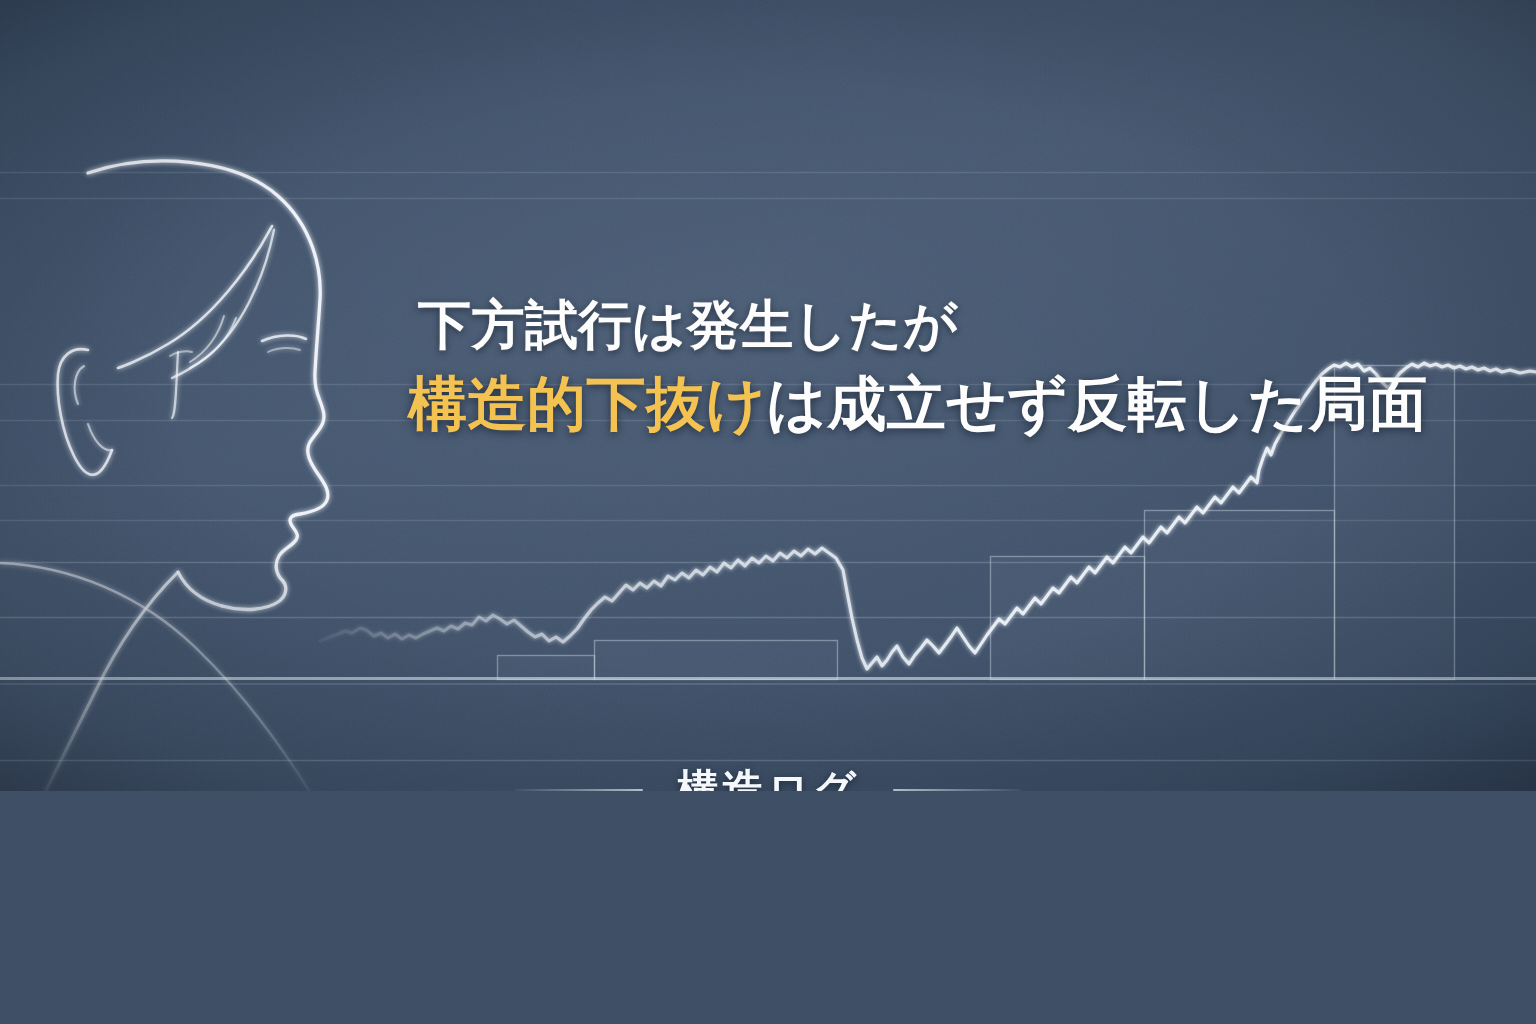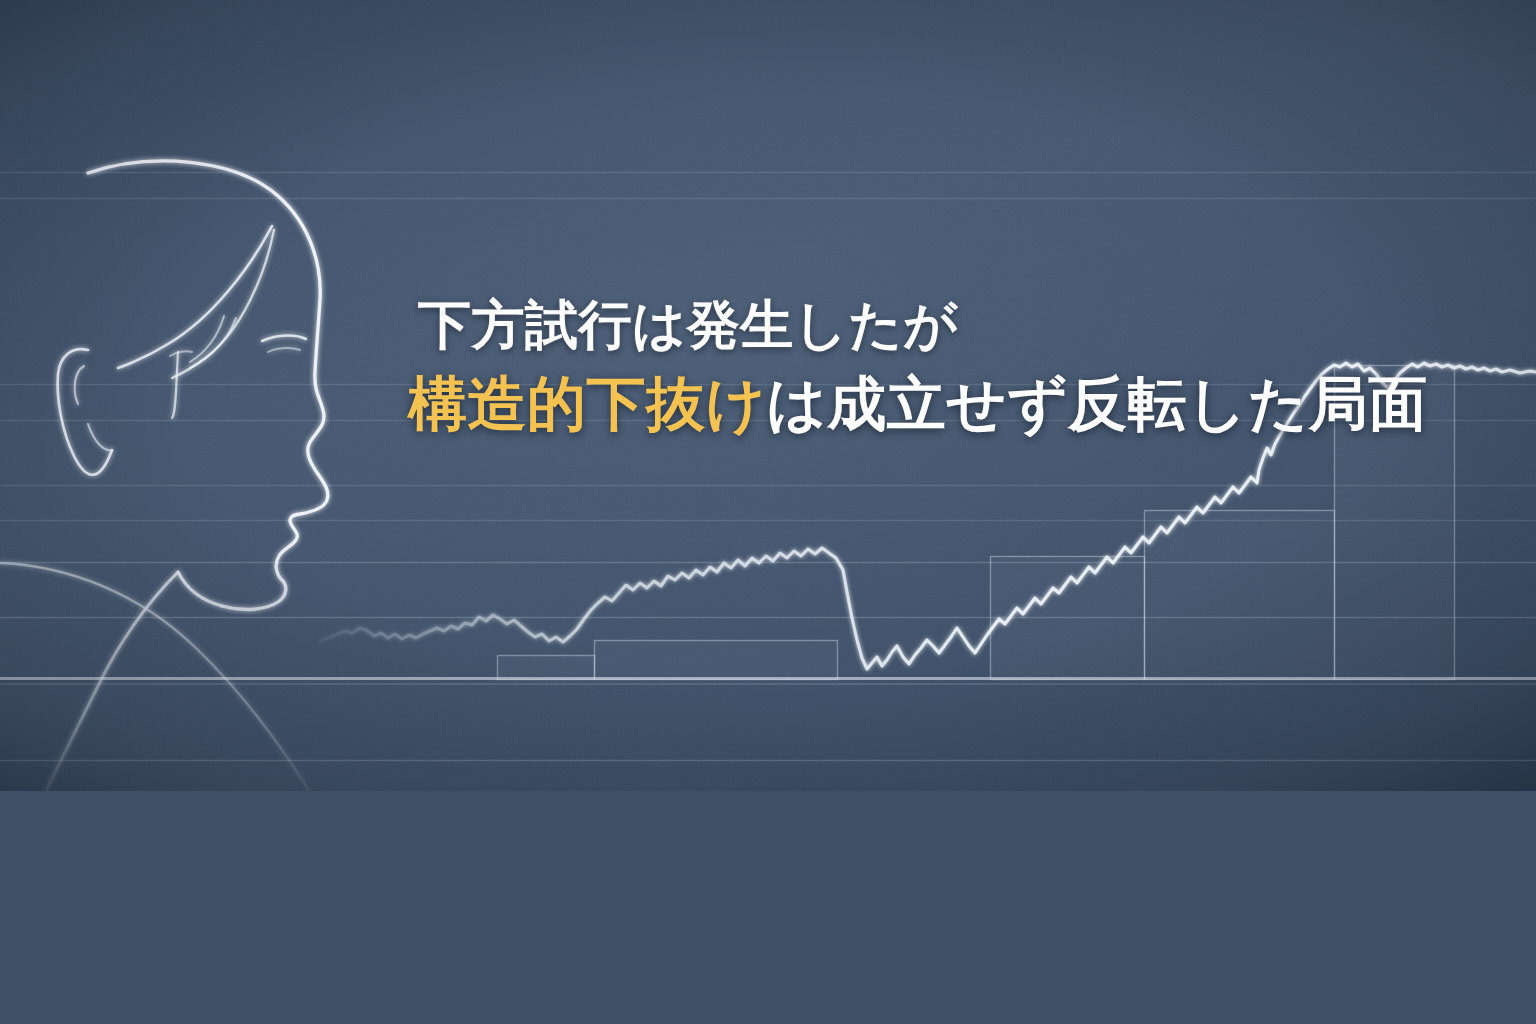--- a/index.html
+++ b/index.html
@@ -209,15 +209,20 @@
     </g>
   </svg>
 
   <div id="headline">
     <div class="hl-line" id="hl1">下方試行は発生したが</div>
     <div class="hl-line" id="hl2">
       <span class="hl-gold">構造的下抜け</span><span class="hl-white">は成立せず反転した局面</span>
     </div>
   </div>
 
+  <div id="footer">
+    <div class="rule left"></div>
+    <div id="footer-label">構造ログ</div>
+    <div class="rule right"></div>
+  </div>
 
   <div id="vignette"></div>
 </div>
 
 </body></html>

